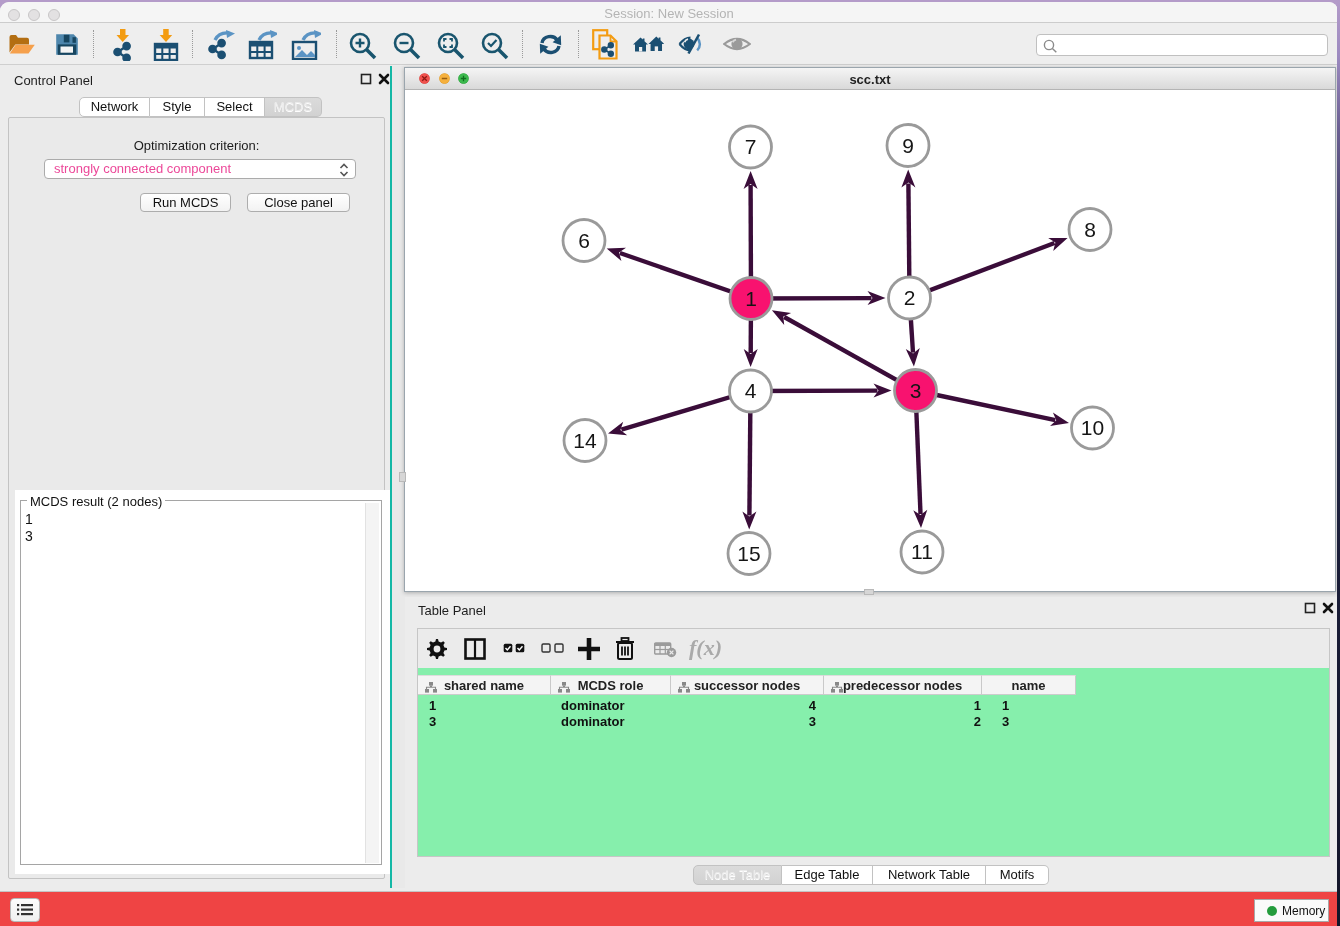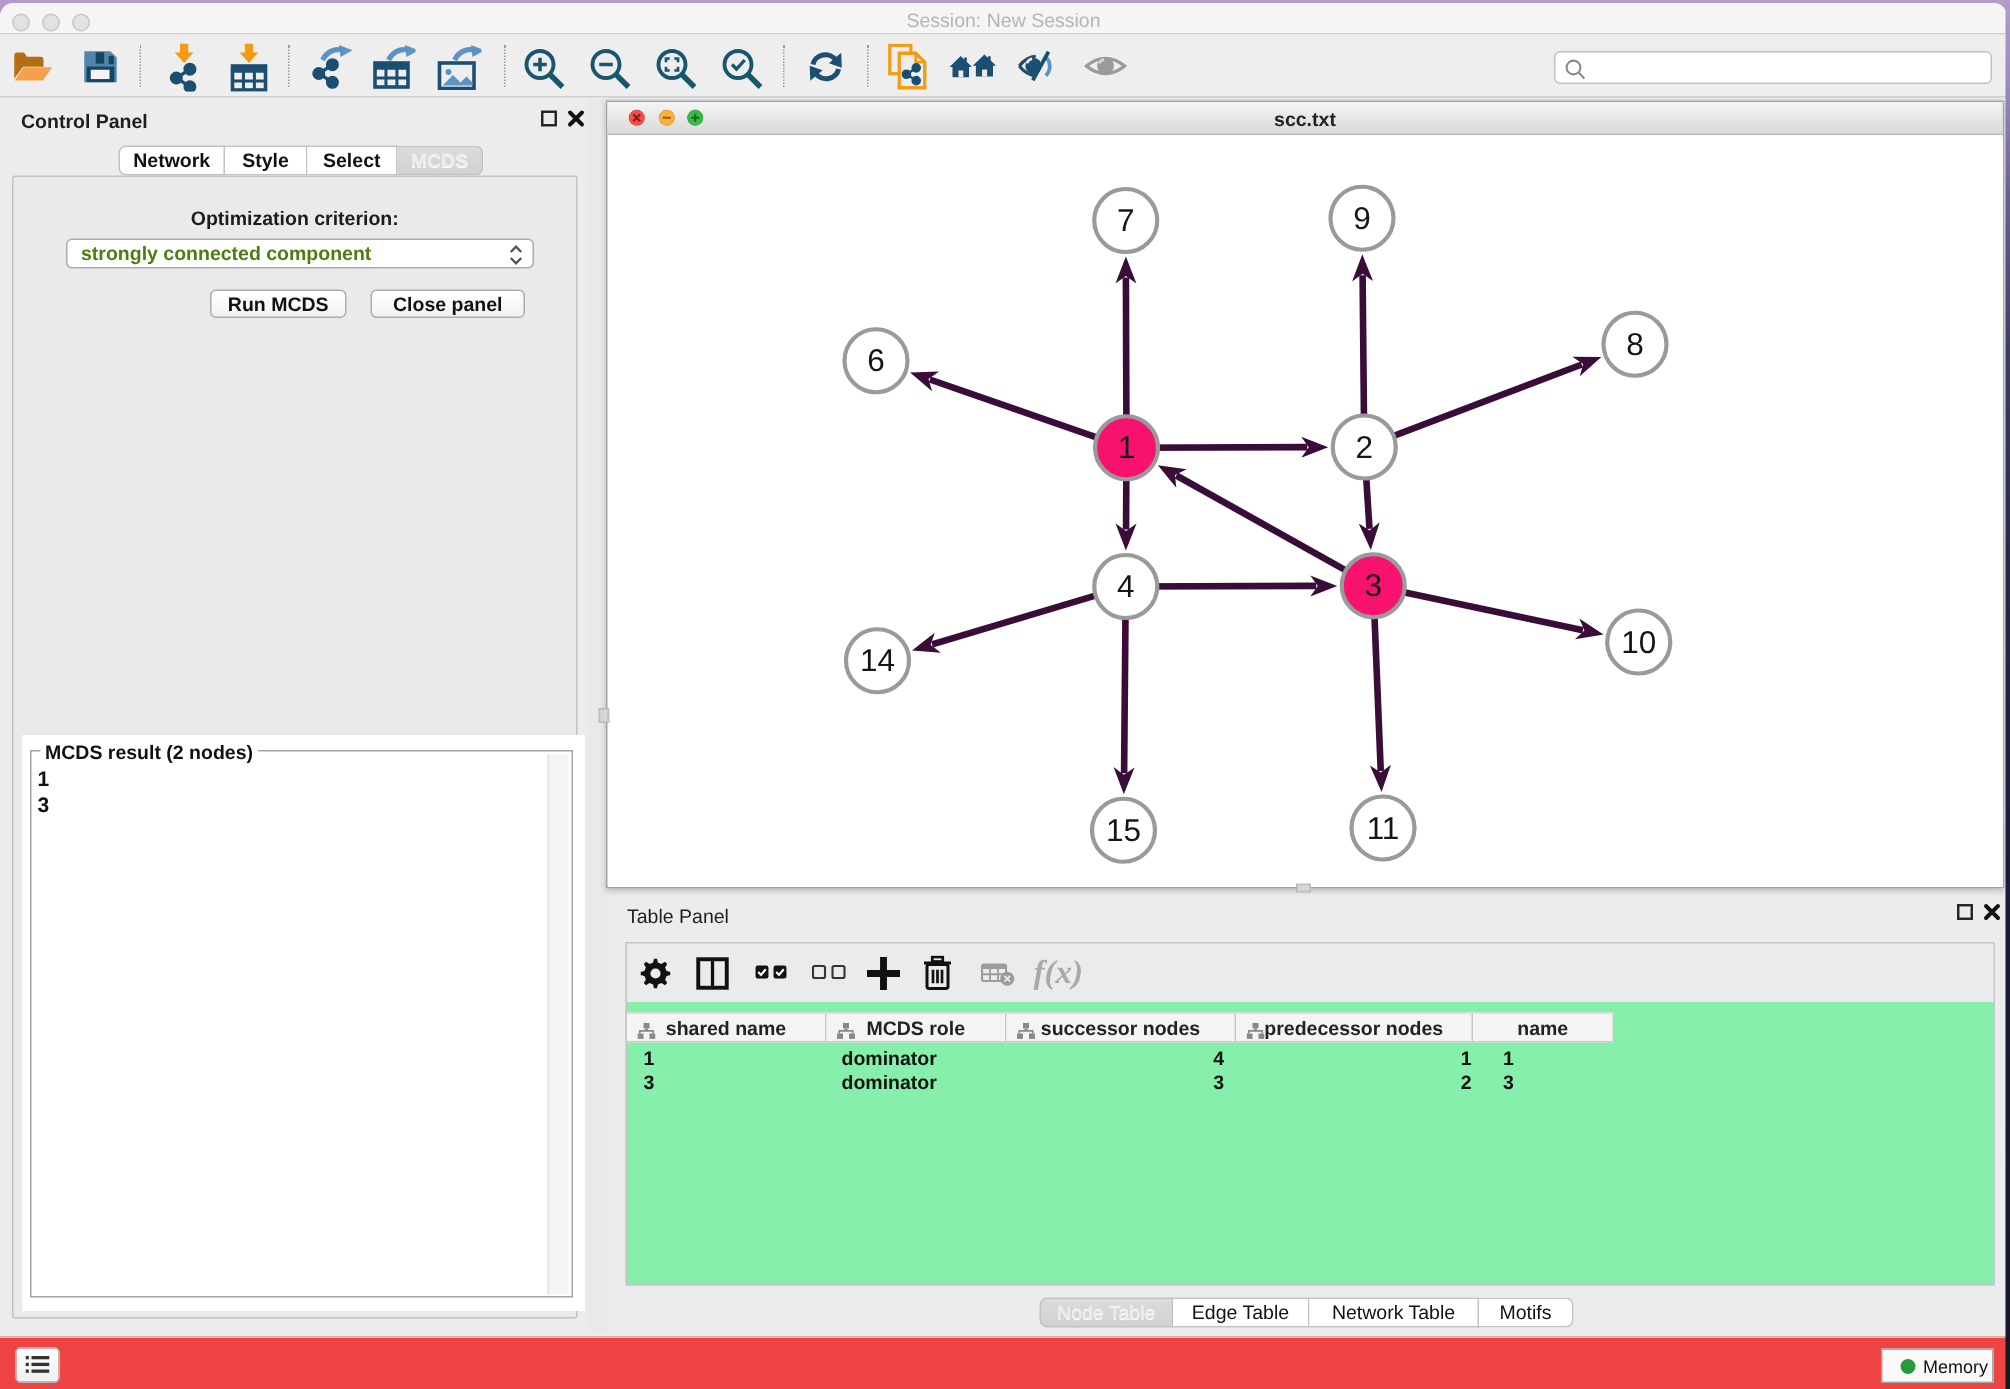--- a/index.html
+++ b/index.html
@@ -8,32 +8,32 @@
 #deskRight { right:0; top:0; width:3px; height:926px;
   background:linear-gradient(#b49bc9 0%, #9c8ac0 6%, #6a5f92 14%, #3f3c66 25%, #262a4a 40%, #1a1d38 60%, #141629 100%); }
 #win { left:0; top:2px; width:1338px; height:924px; background:#ececec; border-radius:9px 9px 0 0; }
 #titlebar { left:0; top:0; width:100%; height:21px; background:#f5f5f5; border-radius:9px 9px 0 0; border-bottom:1px solid #cccccc; }
 .tl { position:absolute; top:7px; width:12px; height:12px; border-radius:50%; background:#e3e1e2; border:1px solid #c8c6c7; }
 #titletext { position:absolute; top:4px; left:0; width:1338px; text-align:center; font-size:13px; color:#b4b4b4; }
 #toolbar { left:0; top:21px; width:1338px; height:42px; background:#eeeeee; border-bottom:1px solid #cfcfcf; }
 .tsep { position:absolute; top:7px; height:28px; width:0; border-left:1px dotted #9a9a9a; }
 .ticon { position:absolute; }
 #searchbox { position:absolute; left:1036px; top:11px; width:292px; height:22px; background:#fff; border:1px solid #c0c0c0; border-radius:4px; }
-#cpanel { left:0; top:64px; width:393px; height:822px; background:#ececec; border-right:1px solid #14b8a6;font-weight:bold; }
+#cpanel { left:0; top:64px; width:393px; height:822px; background:#ececec; border-right:3px solid #14b8a6; }
 #cpanel-h { position:absolute; left:14px; top:7px; font-size:13px; color:#1e1e1e; }
 .winbtns { position:absolute; top:7px; }
 #cp-inner { position:absolute; left:8px; top:51px; width:377px; height:762px; border:1px solid #c3c3c3; background:#eaeaea; border-radius:2px;}
 .tabs { position:absolute; display:flex; height:20px; }
 .tab { font-size:13px; color:#111; background:#ffffff; border:1px solid #c2c2c2; border-left:none; padding:1px 0 0 0; text-align:center; }
 .tab.first { border-left:1px solid #c2c2c2; border-radius:5px 0 0 5px; }
 .tab.last { border-radius:0 5px 5px 0; }
 .tab.sel { background:linear-gradient(#dbdbdb,#d2d2d2); color:#ebebeb; text-shadow:0 1px 0 #ffffff; }
 #cptabs { left:79px; top:31px; }
 #optlabel { position:absolute; left:8px; top:72px; width:377px; text-align:center; font-size:13px; color:#1c1c1c; }
-#optsel { position:absolute; left:44px; top:93px; width:312px; height:20px; background:#fff; border:1px solid #ababab; border-radius:4px; font-size:13px; color:#4d7c0f; padding:1px 0 0 9px; }
+#optsel { position:absolute; left:44px; top:93px; width:312px; height:20px; background:#fff; border:1px solid #ababab; border-radius:4px; font-size:13px; color:#ec4899; padding:1px 0 0 9px; }
 #optsel svg { position:absolute; right:5px; top:3px; }
 .macbtn { position:absolute; height:19px; background:linear-gradient(#ffffff,#f2f2f2); border:1px solid #adadad; border-radius:4px; font-size:13px; color:#111; text-align:center; padding-top:1px;margin-left:44px; }
 #mcdsbox { position:absolute; left:15px; top:424px; width:375px; height:384px; background:#ffffff; }
 #fieldset { position:absolute; left:5px; top:10px; width:362px; height:365px; border:1px solid #a5a5a5; }
 #fieldlegend { position:absolute; left:6px; top:-7px; background:#fff; padding:0 3px; font-size:13px; color:#111; }
 #fieldtext { position:absolute; left:4px; top:10px; font-size:14px; color:#111; line-height:17px; }
 #fieldscroll { position:absolute; right:2px; top:2px; width:14px; height:360px; background:#f4f4f4; border-left:1px solid #e2e2e2; }
 #deskpane { left:392px; top:64px; width:945px; height:822px; background:#e9e9e9; }
 #sccwin { left:404px; top:65px; width:932px; height:525px; background:#fff; border:1px solid #9aa5ad; box-shadow:0 1px 4px rgba(0,0,0,0.25); }
 #scctitle { position:absolute; left:0; top:0; width:100%; height:22px; background:linear-gradient(#f5f5f5,#d9d9d9); border-bottom:1px solid #b4b4b4; }

